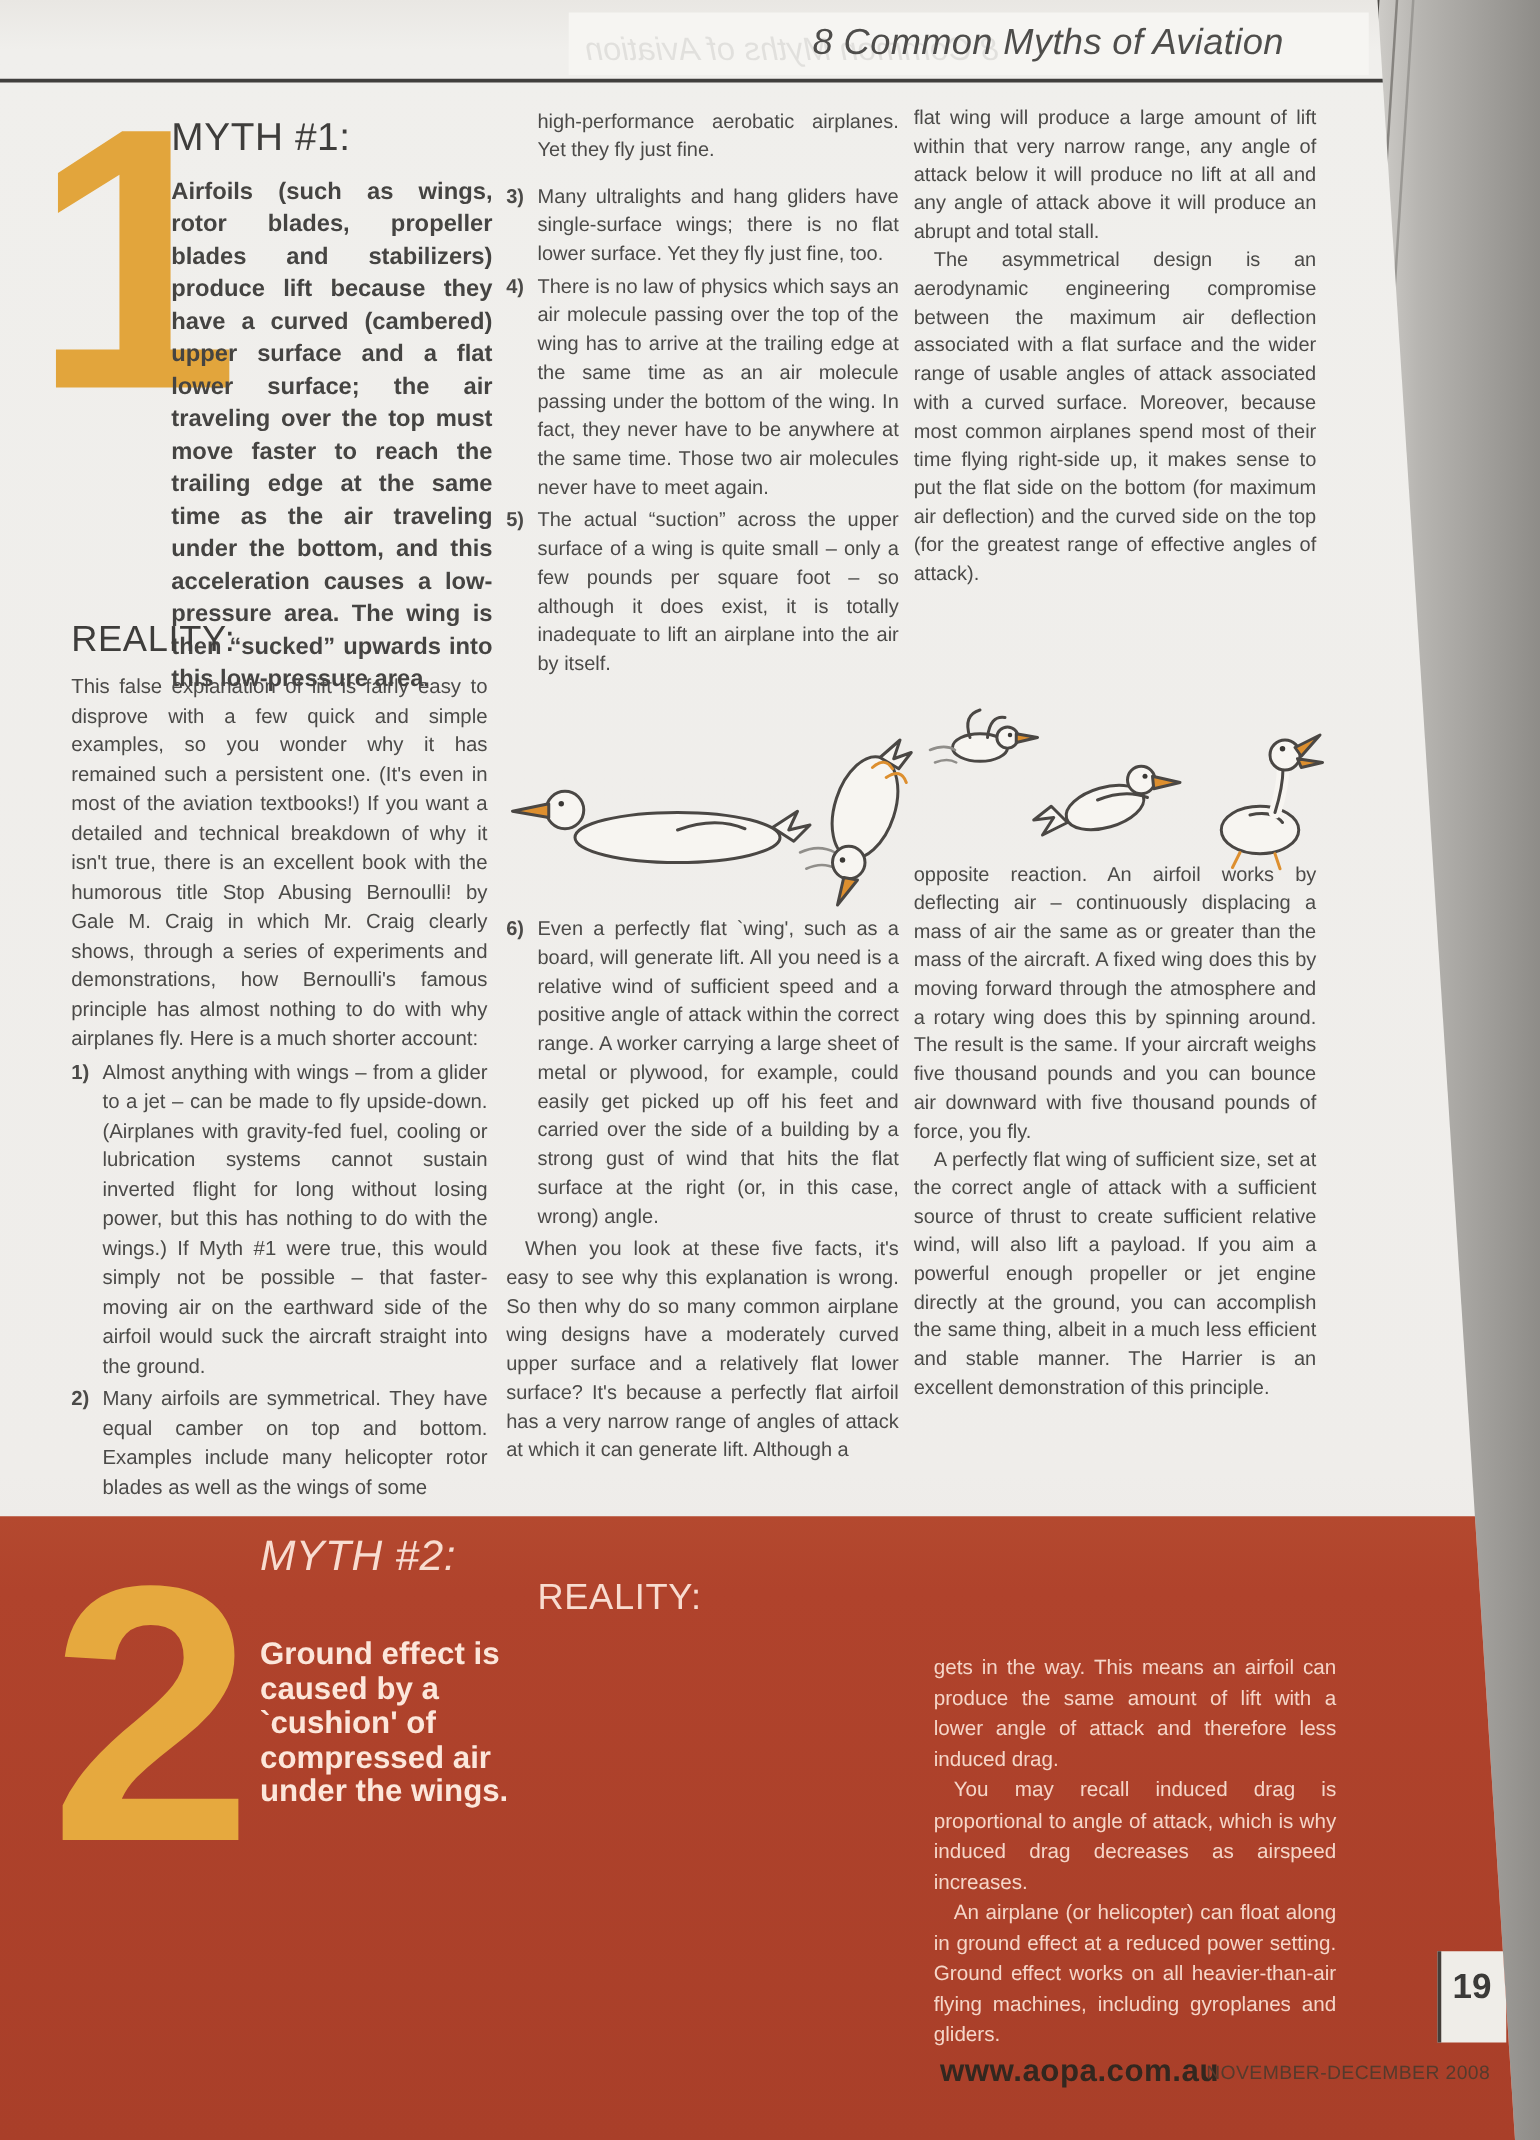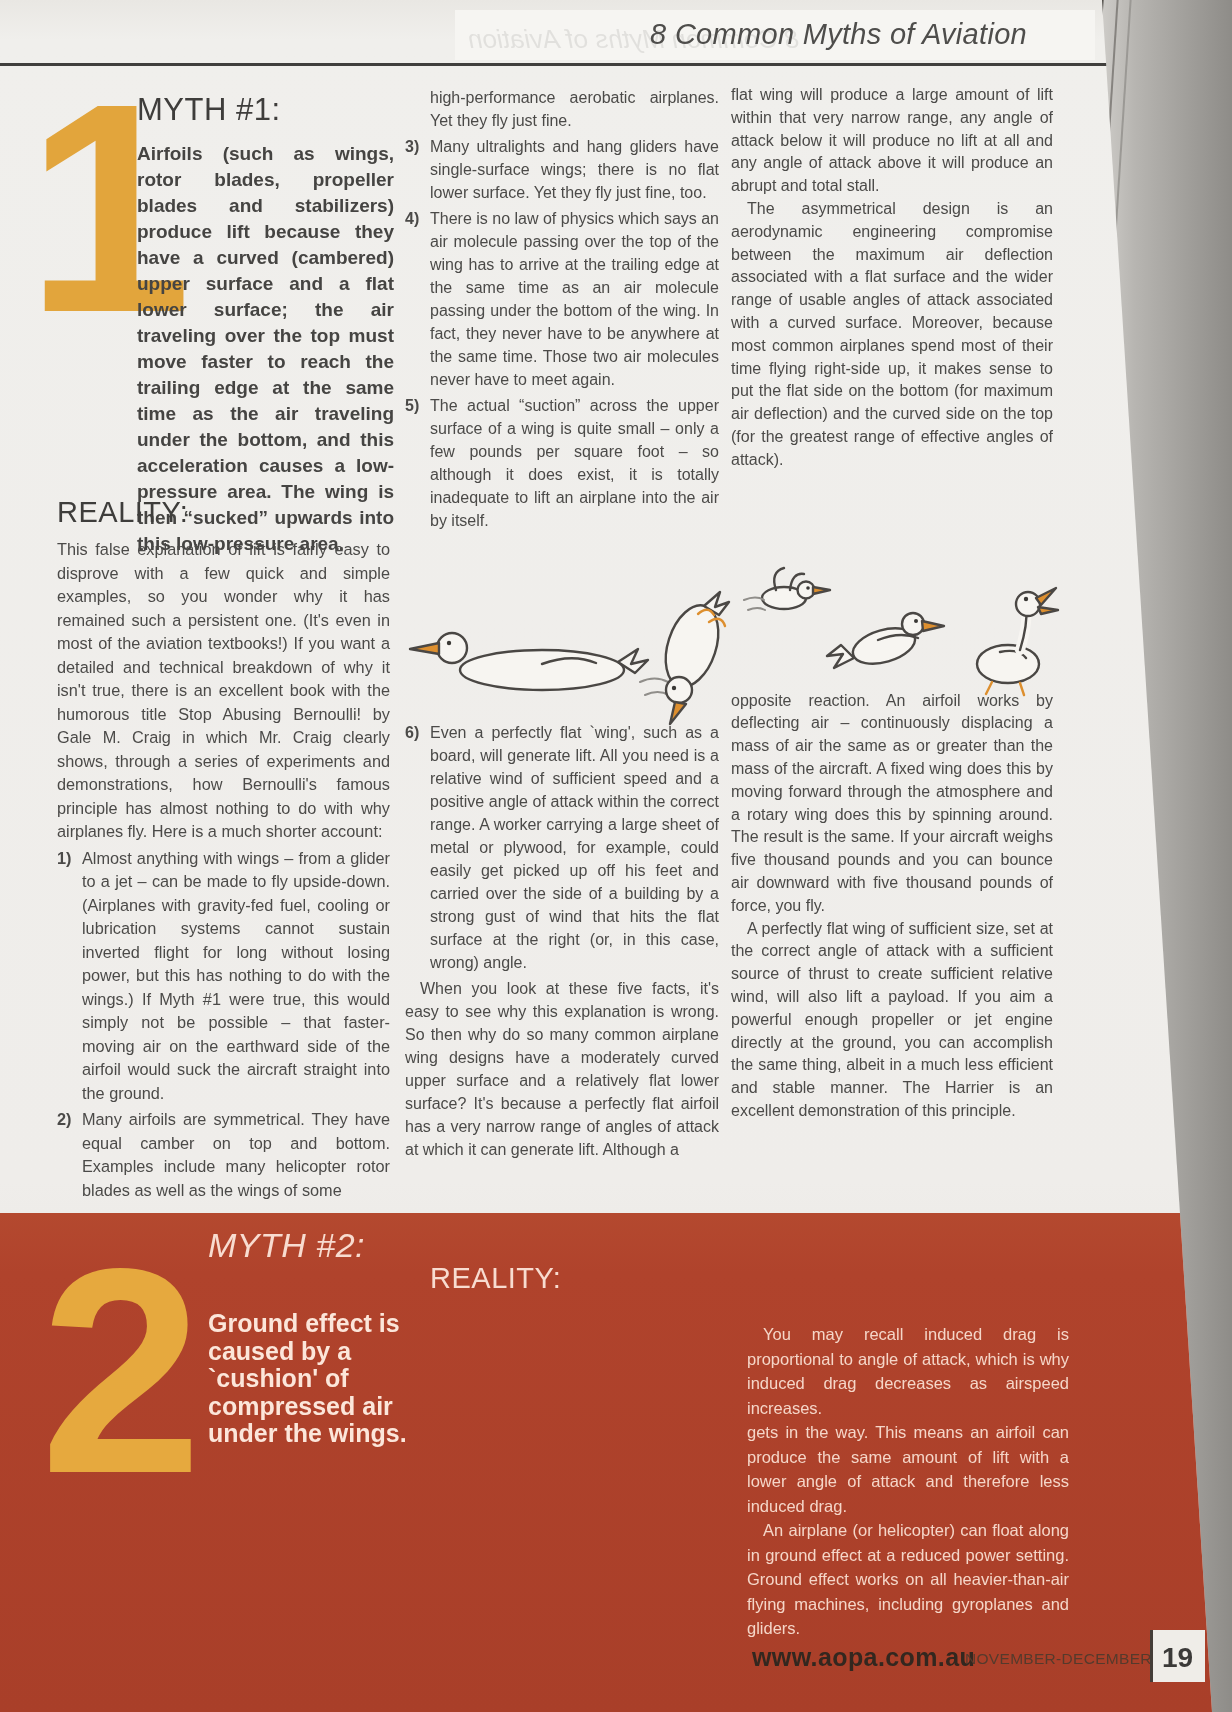--- a/index.html
+++ b/index.html
@@ -34,21 +34,21 @@
   .myth1-statement{position:absolute;left:137px;top:141px;width:257px;font-size:19px;font-weight:bold;
                    line-height:26px;text-align:justify;color:#454442;}
   .reality1-heading{position:absolute;left:57px;top:496px;font-size:29px;color:#3e3d3b;letter-spacing:.5px;}
 
   .bodycol{position:absolute;text-align:justify;color:#4b4a48;}
   .col1{left:57px;top:538px;width:333px;font-size:16.3px;line-height:23.5px;}
   .col2{left:405px;top:86px;width:314px;font-size:16px;line-height:23px;}
   .col3{left:731px;top:84px;width:322px;font-size:16px;line-height:22.8px;}
   .pt{position:relative;padding-left:25px;margin-bottom:3px;}
   .pt .n{position:absolute;left:0;font-weight:bold;}
-  .cont{padding-left:25px;margin-bottom:3px;}
+  .cont{padding-left:25px;margin-bottom:14px;}
   .gap-ducks2{height:186px;}
   .gap-ducks3{height:218px;}
   .closing{margin-top:21px;text-indent:15px;}
   .indent{text-indent:16px;}
   p.flow{margin:0;}
 
   
   .ducks{position:absolute;left:392px;top:550px;width:680px;height:200px;}
 
   
@@ -58,21 +58,21 @@
   .myth2-statement{position:absolute;left:208px;top:1310px;width:215px;font-size:25px;font-weight:bold;
                    line-height:27.5px;color:#fce6da;}
   .reality2-heading{position:absolute;left:430px;top:1262px;font-size:29px;color:#f8dcd0;letter-spacing:.5px;}
   .redcol{position:absolute;text-align:justify;color:#f5d6c8;font-size:16.5px;line-height:24.5px;}
   .colA{left:430px;top:1322px;width:314px;}
   .colB{left:747px;top:1322px;width:322px;}
 
   
   .footer-url{position:absolute;left:752px;top:1643px;font-size:25px;font-weight:bold;color:#33271f;letter-spacing:.4px;}
   .footer-issue{position:absolute;left:965px;top:1650px;font-size:15.5px;color:#553a2c;letter-spacing:.3px;white-space:nowrap;}
-  .page-number-box{position:absolute;left:1150px;top:1630px;width:52px;height:52px;background:#efede8;
+  .page-number-box{position:absolute;left:1150px;top:1561px;width:52px;height:73px;background:#efede8;
                    border-left:3px solid #443d38;}
   .page-number{font-size:28px;font-weight:bold;color:#3b3a38;line-height:56px;padding-left:9px;}
 </style>
 </head>
 <body>
 
 <div class="stage">
 
   <div class="edge-line main"></div>
   <div class="edge-line faint"></div>
@@ -189,22 +189,22 @@
     <div class="red-band">
       <div class="numeral n2" style="position:absolute;left:40px;top:39px;">2</div>
     </div>
     <div class="myth2-heading">MYTH #2:</div>
     <div class="myth2-statement">Ground effect is caused by a `cushion' of compressed air under the wings.</div>
     <div class="reality2-heading">REALITY:</div>
 
     <div class="redcol colA">
     </div>
     <div class="redcol colB">
+      <p class="flow">gets in the way.  This means an airfoil can produce the same amount of lift with a lower angle of attack and therefore less induced drag.</p>
       <p class="flow indent">You may recall induced drag is proportional to angle of attack, which is why induced drag decreases as airspeed increases.</p>
-      <p class="flow">gets in the way.  This means an airfoil can produce the same amount of lift with a lower angle of attack and therefore less induced drag.</p>
       <p class="flow indent">An airplane (or helicopter) can float along in ground effect at a reduced power setting. Ground effect works on all heavier-than-air flying machines, including gyroplanes and gliders.</p>
     </div>
 
     <div class="footer-url">www.aopa.com.au</div>
     <div class="footer-issue">NOVEMBER-DECEMBER 2008</div>
     <div class="page-number-box">
       <div class="page-number">19</div>
     </div>
 
   </div>

